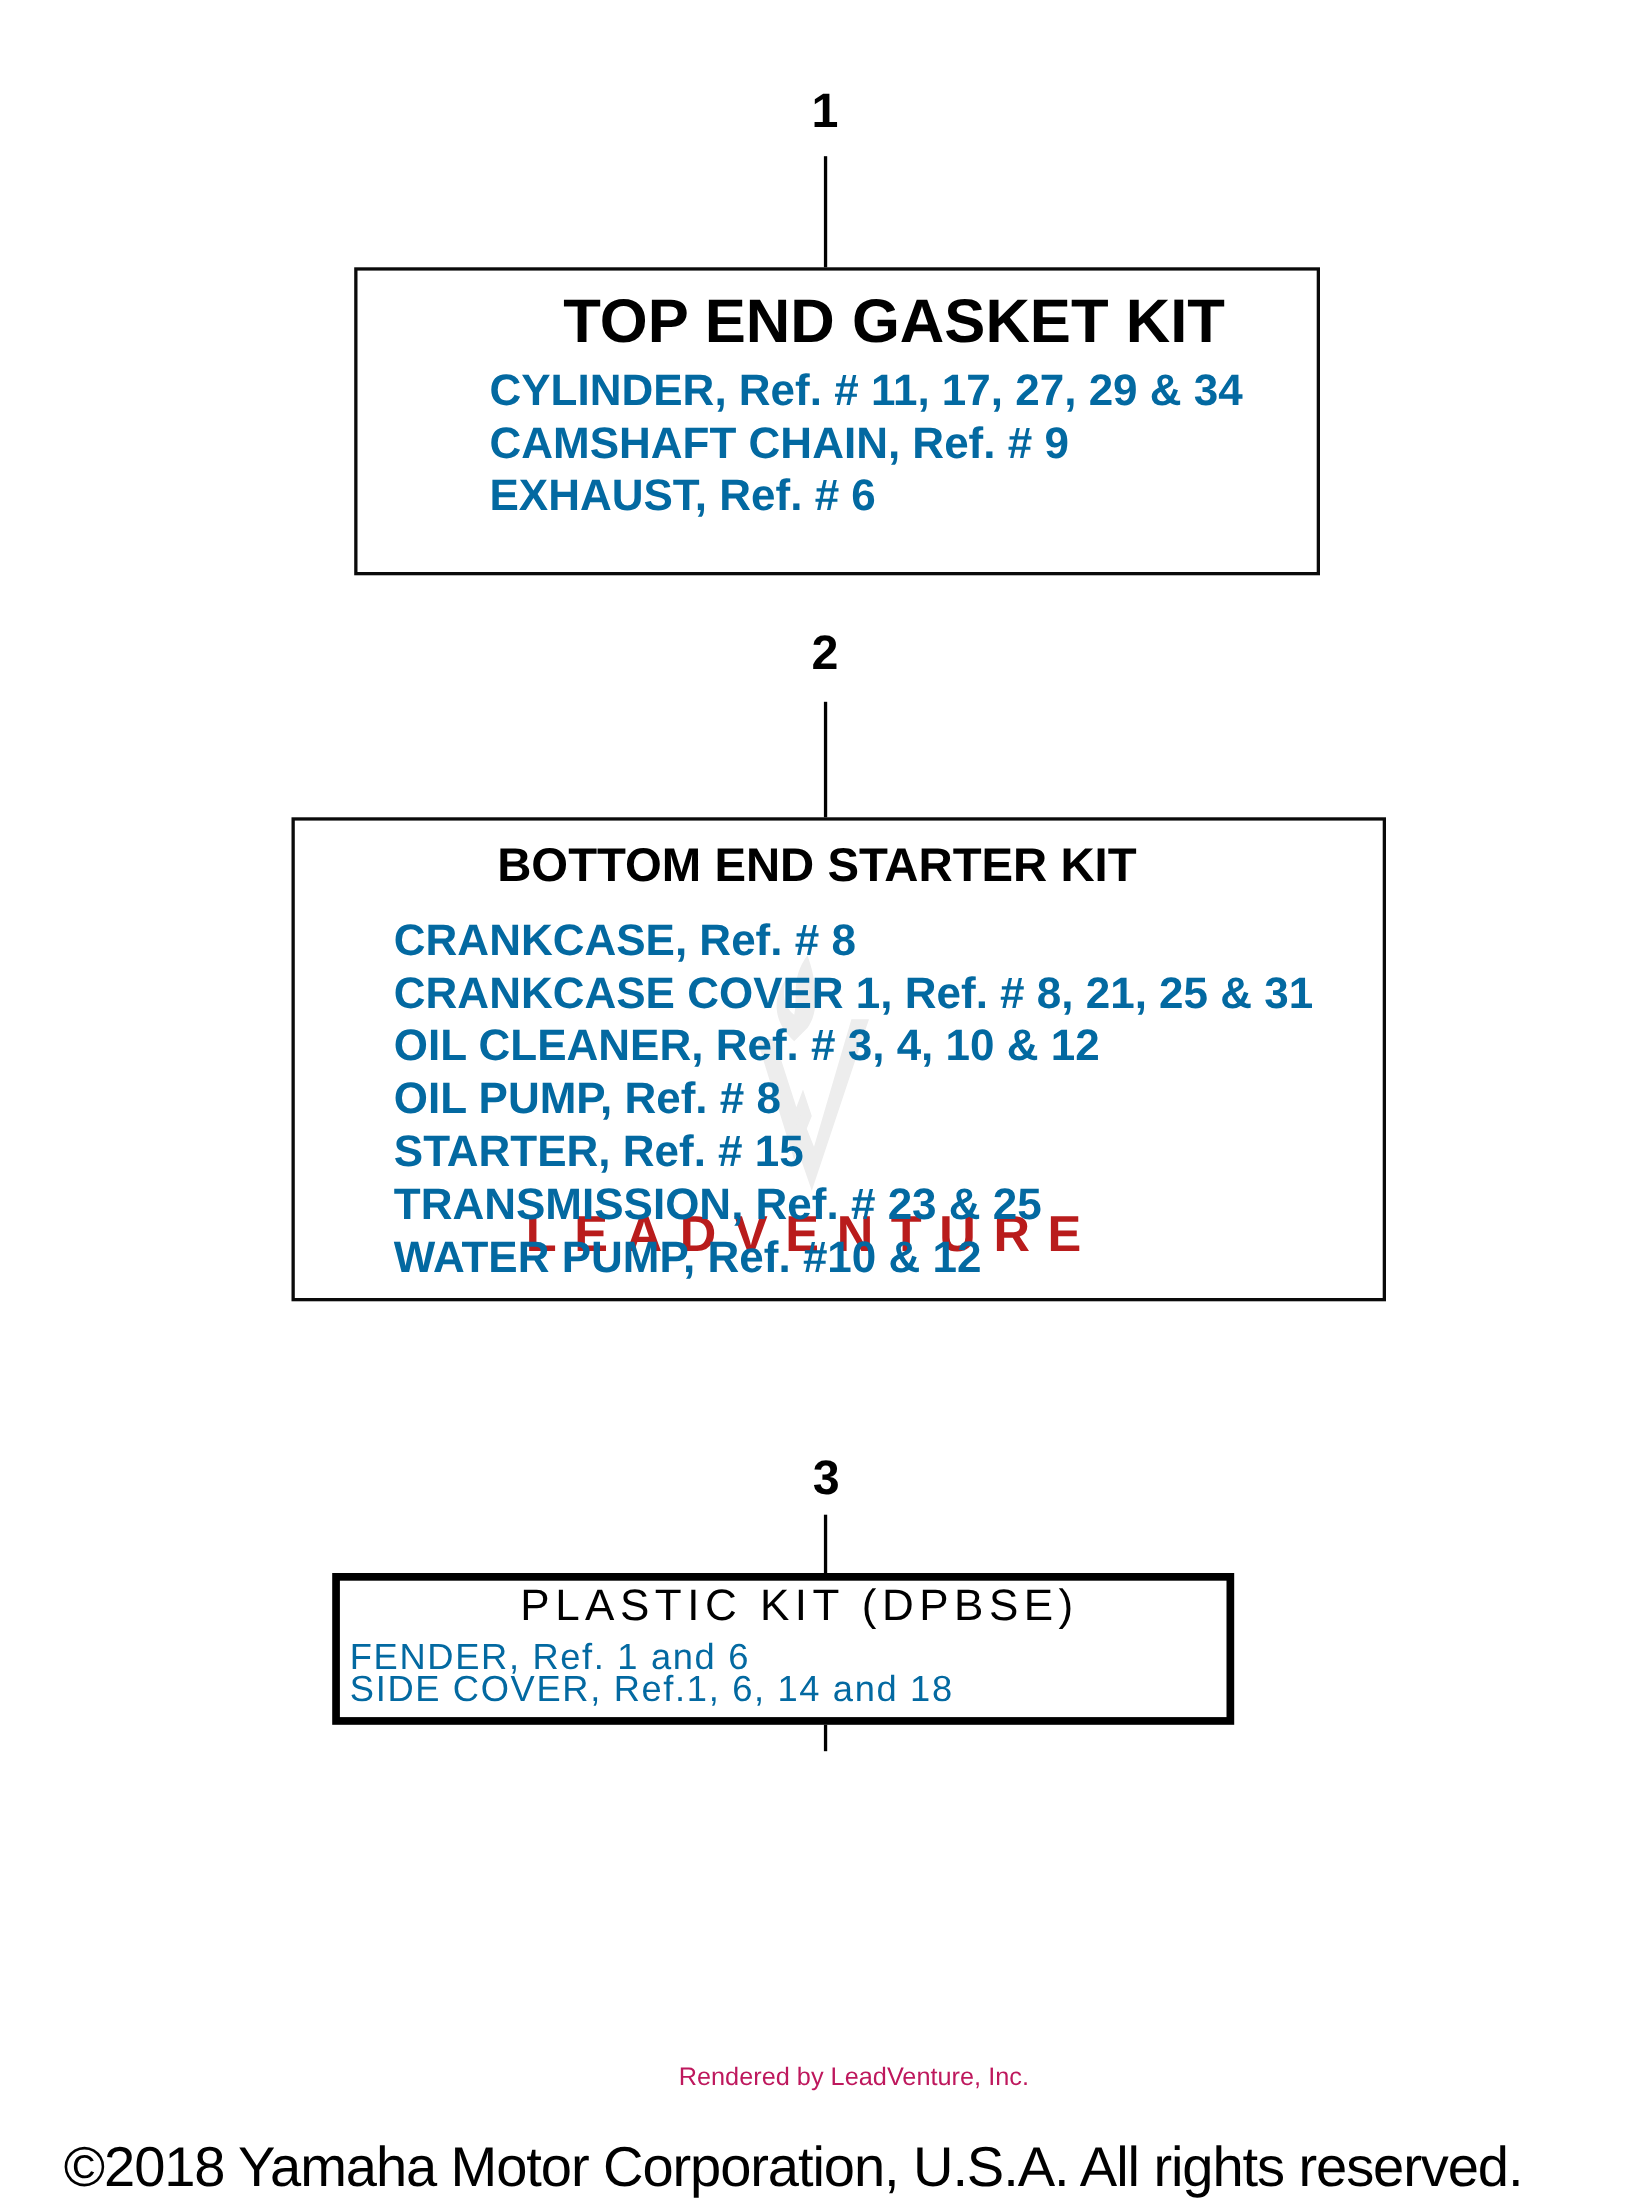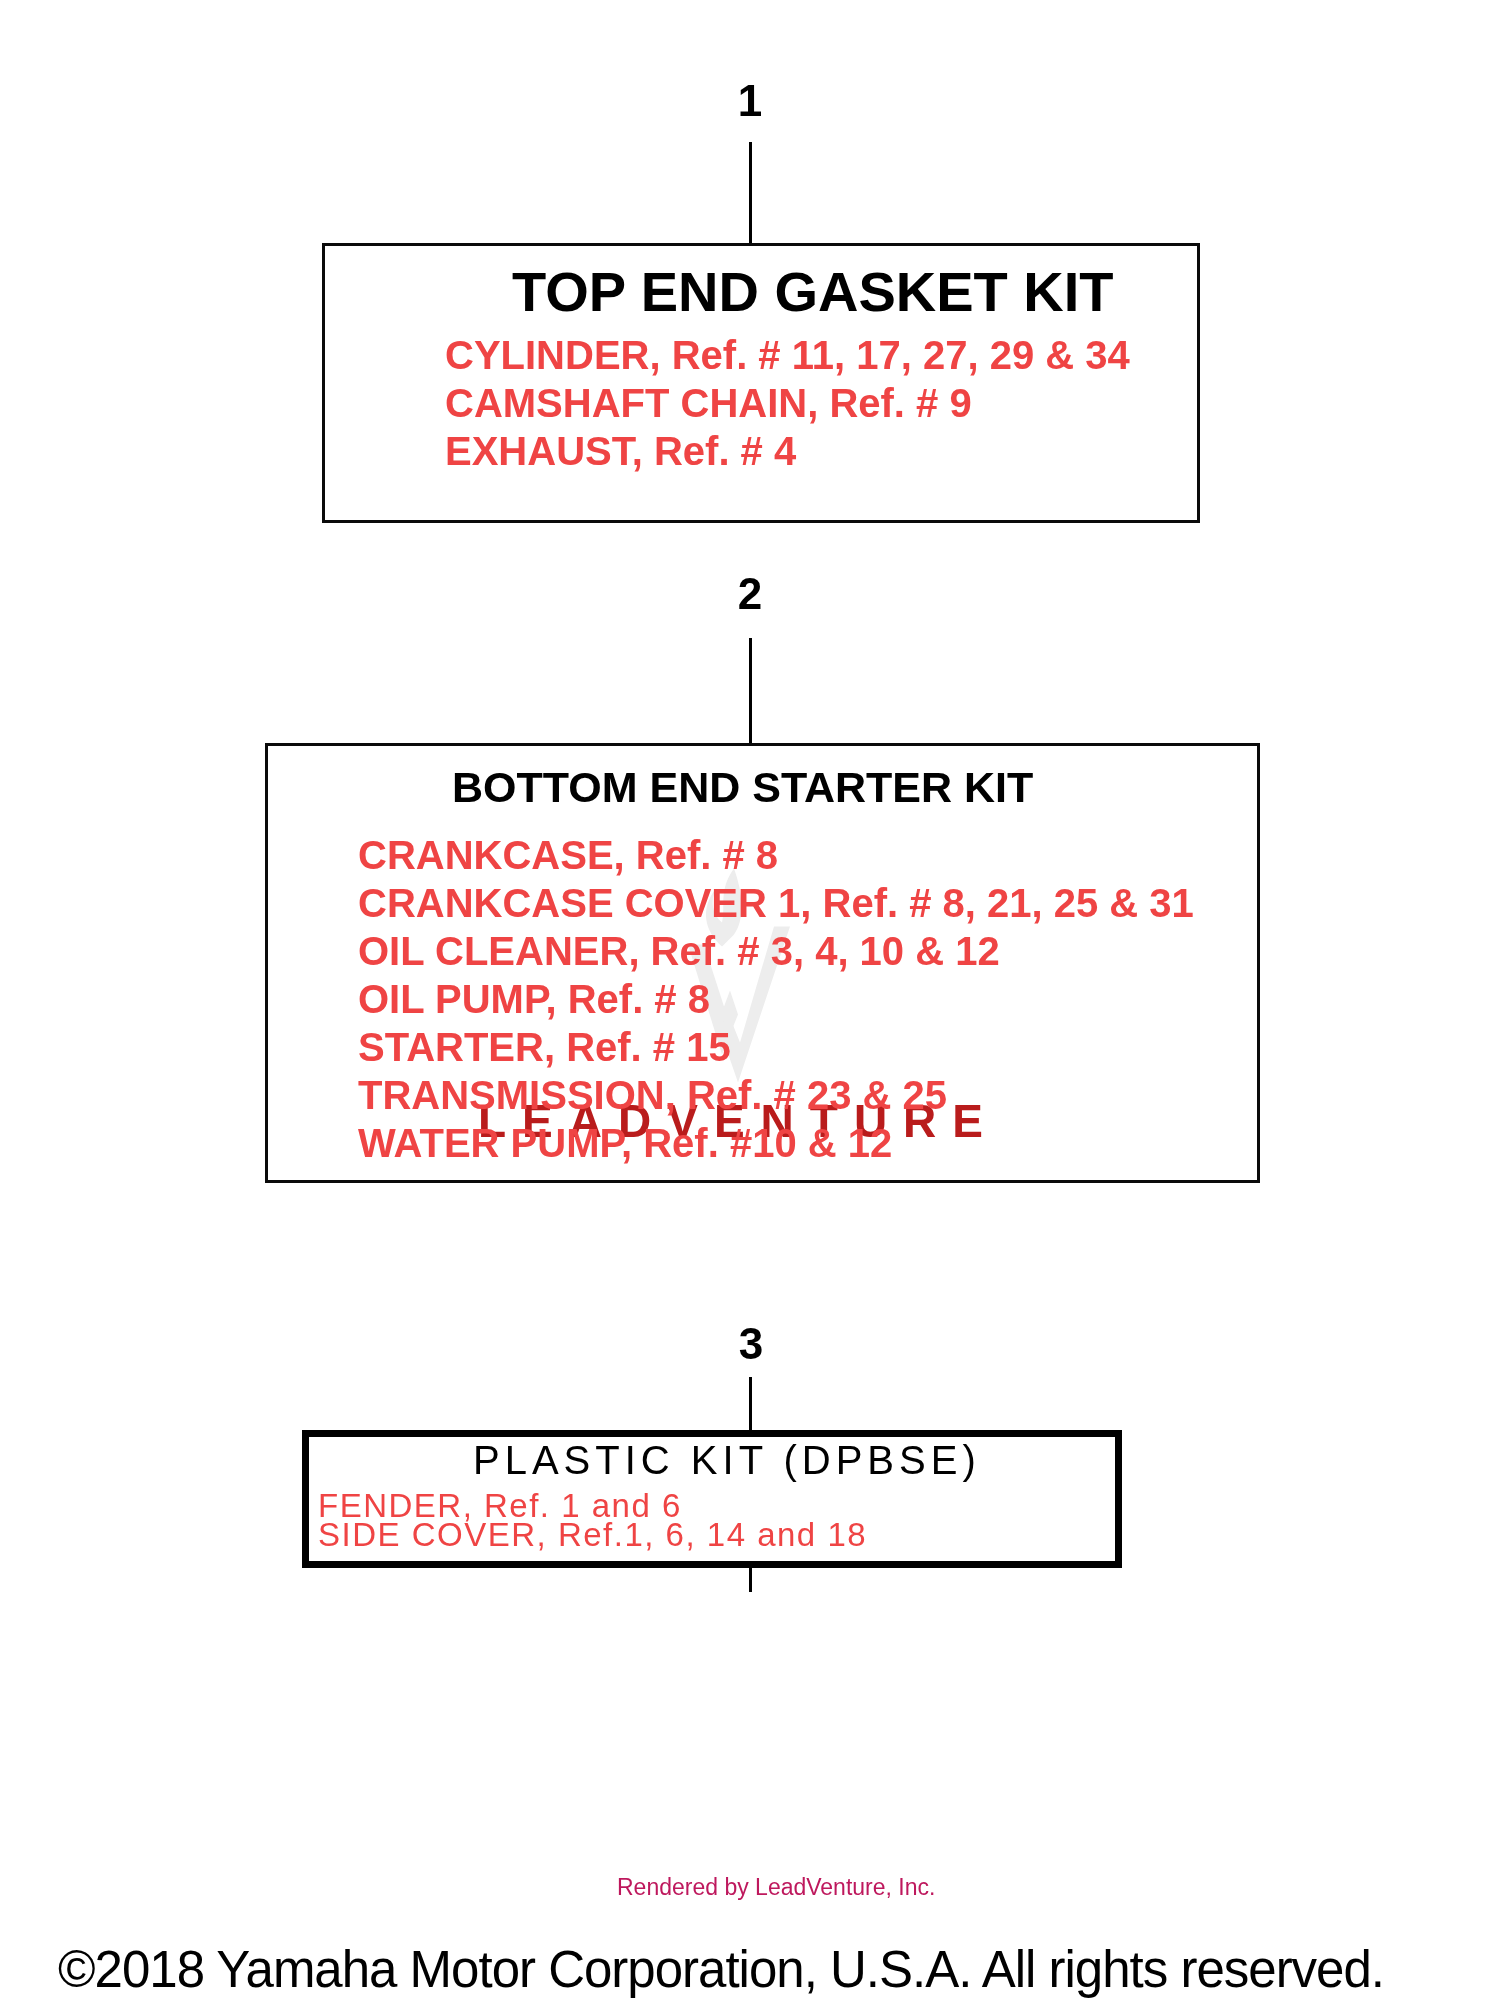--- a/index.html
+++ b/index.html
@@ -8,21 +8,21 @@
     font-family:"Liberation Sans","DejaVu Sans",sans-serif;color:#000;
   }
   .callout-num{
     position:absolute;transform:translateX(-50%);
     font-size:44px;font-weight:bold;line-height:1;color:#000;white-space:nowrap;
   }
   .vline{position:absolute;width:3px;background:#000;left:749px;}
   .kit-box{position:absolute;border:3px solid #0a0a0a;background:transparent;box-sizing:border-box;}
   .kit-box.thick{border-width:7px;border-color:#000;}
   .kit-title{position:absolute;font-weight:bold;line-height:1;white-space:nowrap;color:#000;}
-  .kit-lines{position:absolute;font-weight:bold;color:#ef4444;}
+  .kit-lines{position:absolute;font-weight:bold;color:#0369a1;}
   .kit-lines div{white-space:nowrap;}
   
   #title1{left:512px;top:264px;font-size:56px;}
   #lines1{left:445px;top:331px;font-size:40px;line-height:48px;}
   
   #title2{left:452px;top:766px;font-size:43px;}
   #lines2{left:358px;top:831px;font-size:40px;line-height:48px;}
   
   #title3{left:425px;top:1440px;font-size:40px;font-weight:normal;letter-spacing:5px;margin-left:48px;}
   #lines3{left:318px;top:1491px;font-size:33px;line-height:29px;font-weight:normal;letter-spacing:1.5px;}
@@ -48,21 +48,21 @@
 <div id="canvas">
 
   <div class="callout-num" style="left:750px;top:79px;">1</div>
   <div class="vline" style="top:142px;height:101px;"></div>
 
   <div class="kit-box" style="left:322px;top:243px;width:878px;height:280px;"></div>
   <div class="kit-title" id="title1">TOP END GASKET KIT</div>
   <div class="kit-lines" id="lines1">
     <div>CYLINDER, Ref. # 11, 17, 27, 29 &amp; 34</div>
     <div>CAMSHAFT CHAIN, Ref. # 9</div>
-    <div>EXHAUST, Ref. # 4</div>
+    <div>EXHAUST, Ref. # 6</div>
   </div>
 
   <div class="callout-num" style="left:750px;top:572px;">2</div>
   <div class="vline" style="top:638px;height:105px;"></div>
 
   <svg id="wm-logo" width="118" height="215" viewBox="0 0 59 107" aria-hidden="true">
     <path d="M31 0 C23 11 27 19 25 27 C20 23 19 16 22 10 C14 20 16 31 25 39 L31 33 C37 25 35 11 31 0 Z" fill="#ededed"></path>
     <path d="M8 38 L25 93 L33 73 L29 61 L26 69 L16 38 Z" fill="#ededed"></path>
     <path d="M51 29 L34 87 L28 72 L24 81 L33 107 L59 29 Z" fill="#ededed"></path>
   </svg>

